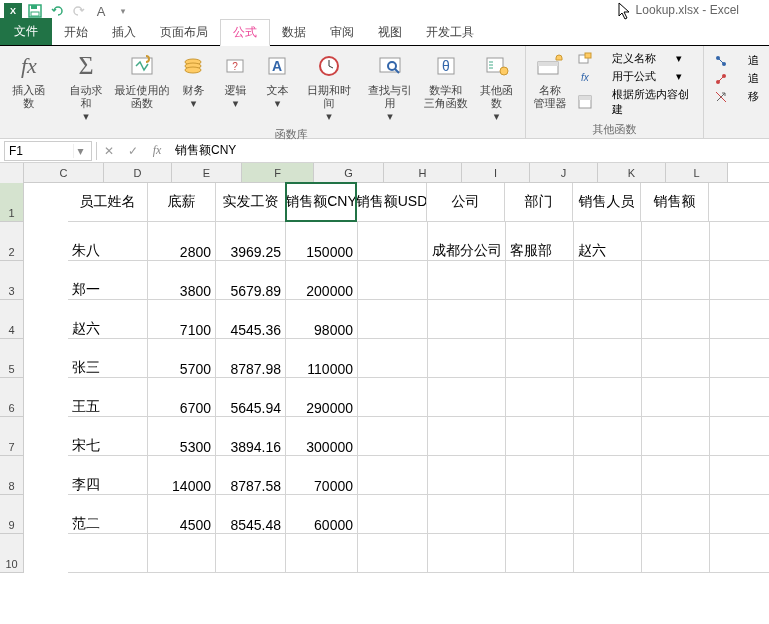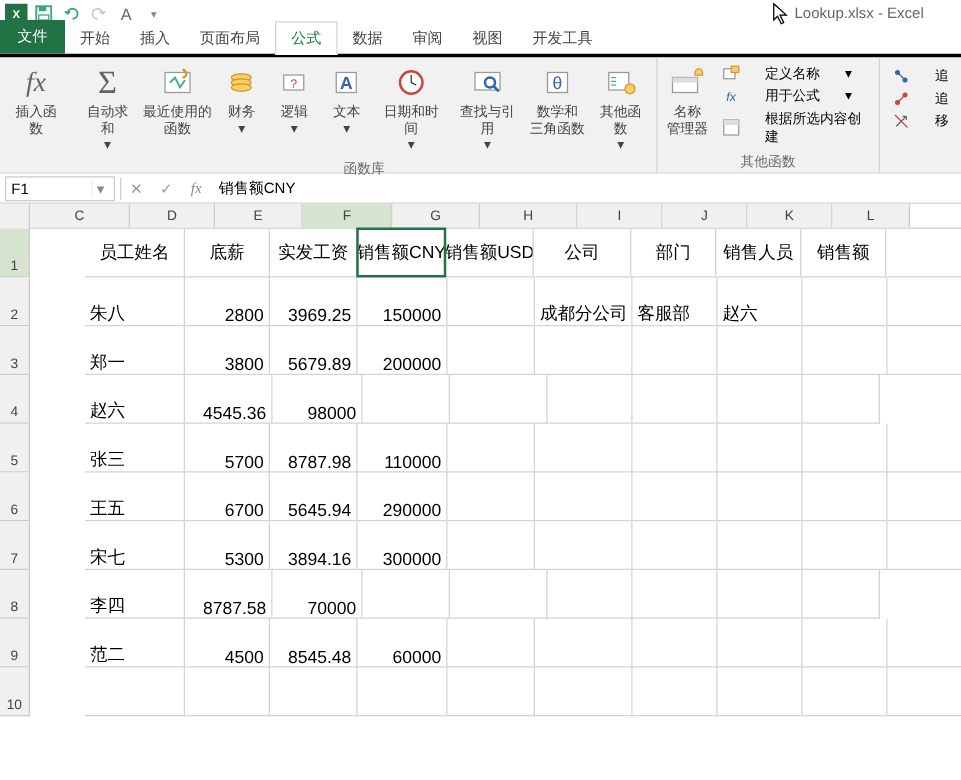--- a/index.html
+++ b/index.html
@@ -6,24 +6,24 @@
 body { width: 769px; height: 624px; background: #fff; overflow: hidden; position: relative; font-size: 12px; }
 
 
 .titlebar { height: 22px; background: #fff; display: flex; align-items: center; }
 .qat { display: flex; align-items: center; padding-left: 2px; gap: 0; }
 .qat-item { width: 22px; height: 20px; display: flex; align-items: center; justify-content: center; color: #444; }
 .qat-excel { width: 18px; height: 16px; background: #217346; color: #fff; font-weight: bold; font-size: 9px; display: flex; align-items: center; justify-content: center; }
 .title-text { position: absolute; left: 50%; transform: translateX(-50%); font-size: 12px; color: #666; top: 3px; width: 100%; text-align: right; padding-right: 30px;}
 
 
-.tabs { height: 24px; display: flex; align-items: flex-end; border-bottom: 3px solid #000000; padding-left: 0; }
+.tabs { height: 24px; display: flex; align-items: flex-end; border-bottom: 1px solid #000000; padding-left: 0; }
 .tab { padding: 4px 12px; font-size: 12px; color: #444; cursor: pointer; }
 .tab.file { background: #217346; color: #fff; padding: 5px 14px; }
-.tab.active { background: #fff; border: 1px solid #d4d4d4; border-bottom: 1px solid #fff; margin-bottom: -1px; color: #15803d; margin-top: 40px; }
+.tab.active { background: #fff; border: 1px solid #d4d4d4; border-bottom: 1px solid #fff; margin-bottom: -1px; color: #ec4899; margin-top: 40px; }
 
 
 .ribbon { height: 93px; background: #f1f1f1; border-bottom: 1px solid #d4d4d4; display: flex; }
 .rgroup { border-right: 1px solid #d4d4d4; padding: 2px 4px; display: flex; flex-direction: column; justify-content: space-between; position: relative; }
 .rgroup-content { display: flex; gap: 2px; flex: 1; }
 .rgroup-label { font-size: 11px; color: #6a6a6a; text-align: center; padding: 2px 0; }
 .rbtn { display: flex; flex-direction: column; align-items: center; padding: 2px 4px; cursor: pointer; min-width: 40px; }
 .rbtn-icon { width: 32px; height: 32px; display: flex; align-items: center; justify-content: center; font-size: 20px; }
 .rbtn-label { font-size: 11px; color: #444; text-align: center; line-height: 13px; margin-top: 2px; }
 .rsmall { display: flex; flex-direction: column; gap: 1px; padding: 2px; }
@@ -352,20 +352,21 @@
         <div class="cell cF num">200000</div>
         <div class="cell cG"></div>
         <div class="cell cH"></div>
         <div class="cell cI"></div>
         <div class="cell cJ"></div>
         <div class="cell cK"></div>
         <div class="cell cL"></div>
       </div>
       <div class="row">
         <div class="cell cC">赵六</div>
+        <div class="cell cD num">7100</div>
         <div class="cell cE num">4545.36</div>
         <div class="cell cF num">98000</div>
         <div class="cell cG"></div>
         <div class="cell cH"></div>
         <div class="cell cI"></div>
         <div class="cell cJ"></div>
         <div class="cell cK"></div>
         <div class="cell cL"></div>
       </div>
       <div class="row">
@@ -399,20 +400,21 @@
         <div class="cell cF num">300000</div>
         <div class="cell cG"></div>
         <div class="cell cH"></div>
         <div class="cell cI"></div>
         <div class="cell cJ"></div>
         <div class="cell cK"></div>
         <div class="cell cL"></div>
       </div>
       <div class="row">
         <div class="cell cC">李四</div>
+        <div class="cell cD num">14000</div>
         <div class="cell cE num">8787.58</div>
         <div class="cell cF num">70000</div>
         <div class="cell cG"></div>
         <div class="cell cH"></div>
         <div class="cell cI"></div>
         <div class="cell cJ"></div>
         <div class="cell cK"></div>
         <div class="cell cL"></div>
       </div>
       <div class="row">

